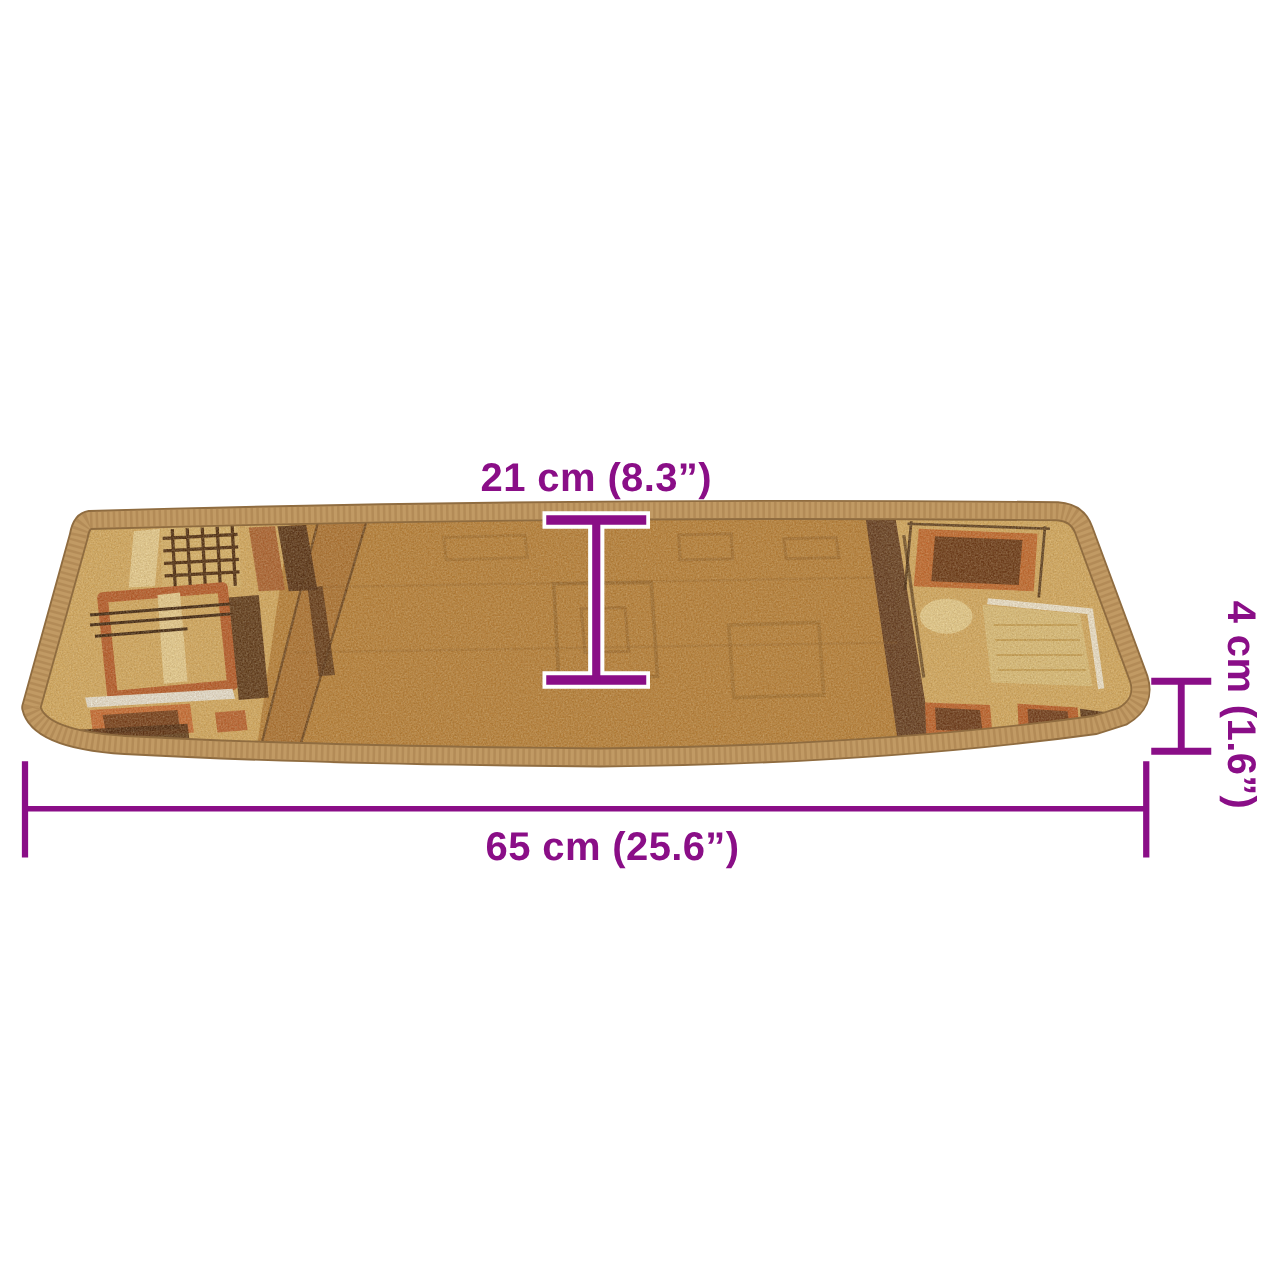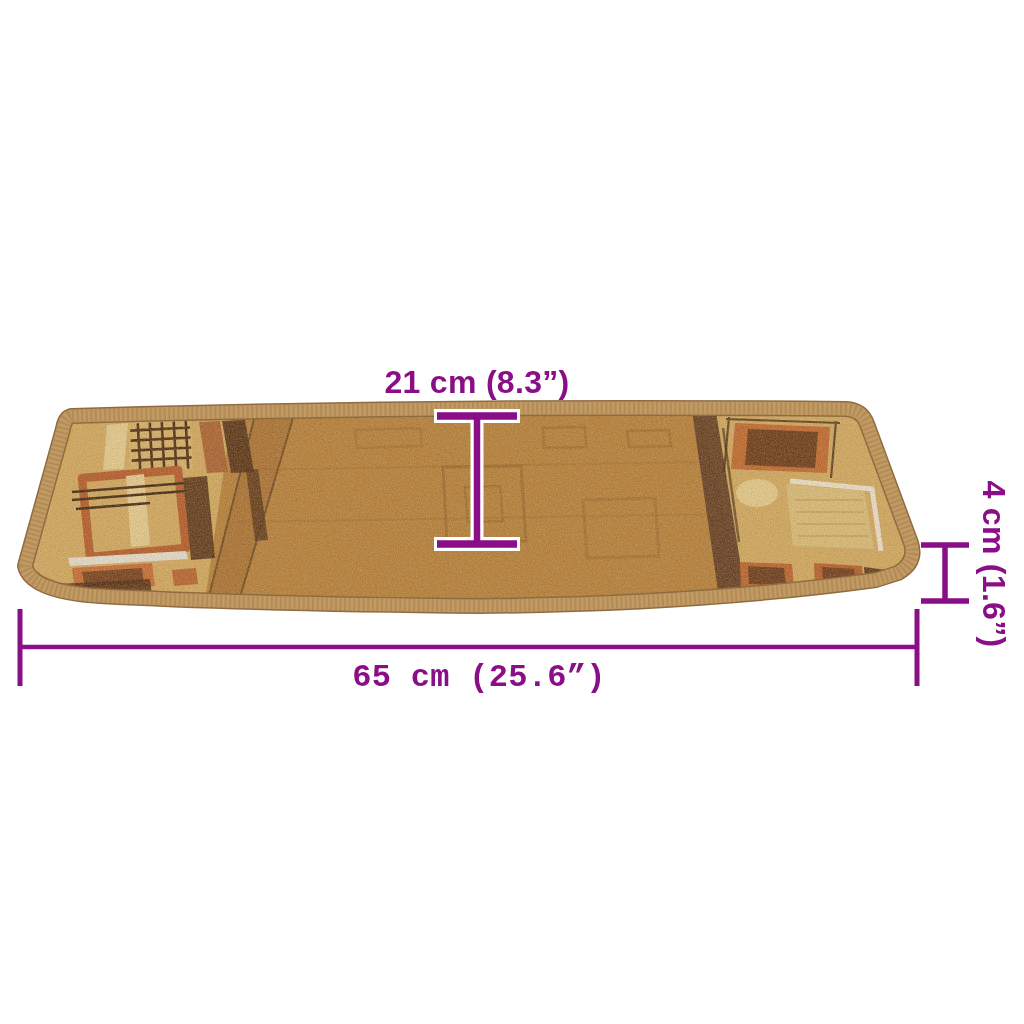--- a/index.html
+++ b/index.html
@@ -11,21 +11,21 @@
   .dim-label {
     position: absolute;
     color: var(--accent, #8a0e87);
     font-weight: 700;
     font-size: 32px;
     letter-spacing: 0.3px;
     white-space: nowrap;
     user-select: none;
   }
   .dim-label.depth  { left: 477px; top: 364px; transform: translateX(-50%); }
-  .dim-label.width  { left: 479px; top: 659px; transform: translateX(-50%); font-family: Liberation Mono, monospace; }
+  .dim-label.width  { left: 490px; top: 659px; transform: translateX(-50%); }
   .dim-label.thickness {
     left: 993px; top: 564px;
     transform: translate(-50%, -50%) rotate(90deg);
   }
   
   .serge-rim    { fill: none; stroke: #8f6c40; stroke-width: 16; stroke-linejoin: round; }
   .serge        { fill: none; stroke: #c19a64; stroke-width: 13; stroke-linejoin: round; }
   .serge-stitch { fill: none; stroke: #a8804c; stroke-width: 13; stroke-linejoin: round;
                   stroke-dasharray: 2 2.6; opacity: 0.55; }
   .ink          { stroke: #3a2110; fill: none; }

